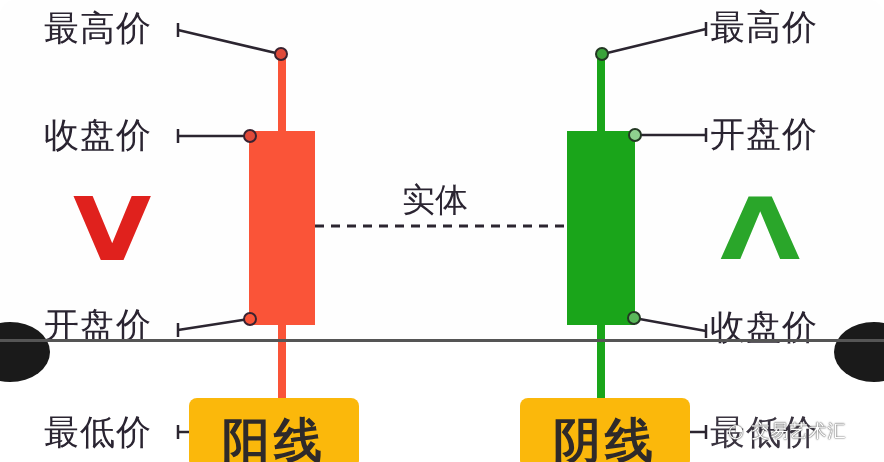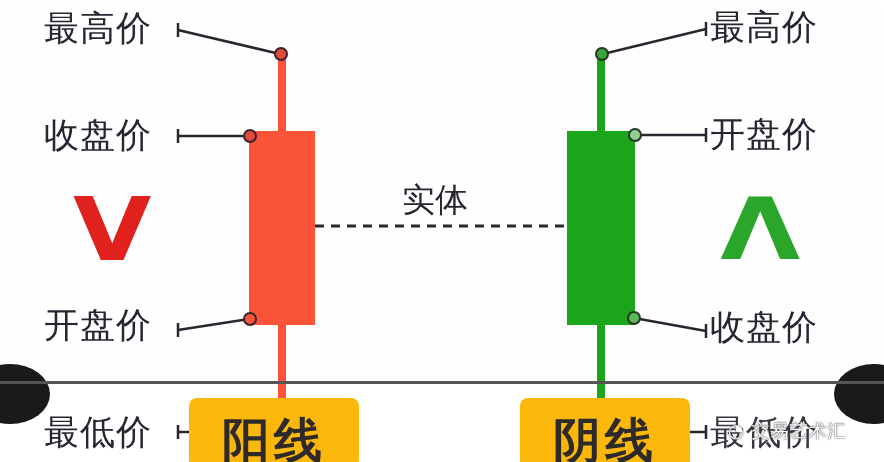--- a/index.html
+++ b/index.html
@@ -1,17 +1,17 @@
 <!DOCTYPE html>
 <html><head>
 <meta charset="utf-8">
 <style>
   html, body { margin: 0; padding: 0; }
   body { width: 884px; height: 462px; overflow: hidden; background: #ffffff; position: relative; font-family: "DejaVu Sans", sans-serif; }
-  .stage { position: absolute; left: 0; top: 0; width: 884px; height: 384px; background: #fefefe; border-radius: 15px; }
+  .stage { position: absolute; left: 0; top: 0; width: 884px; height: 342px; background: #fefefe; border-radius: 15px; }
   svg { position: absolute; left: 0; top: 0; }
   .lbl { position: absolute; font-size: 35px; color: #2a2431; letter-spacing: 1px; line-height: 1; white-space: nowrap; }
   .center-lbl { position: absolute; font-size: 33px; color: #2a2431; line-height: 1; font-weight: normal; }
   .tag { position: absolute; background: #fbb80b; border-radius: 8px; width: 170px; height: 70px; top: 398px; overflow: hidden; }
   .tag span { position: absolute; left: 0; right: 0; top: 18px; text-align: center; font-size: 48px; font-weight: bold; color: #2e2a2a; letter-spacing: 4px; line-height: 1; }
   .arrow { position: absolute; font-weight: bold; font-family: "DejaVu Sans", sans-serif; line-height: 1; }
   .watermark { position: absolute; left: 728px; top: 419px; font-size: 18px; color: #ffffff; text-shadow: 0 0 2px #555, 0 0 1px #333; letter-spacing: 1px; }
   .corner-bl { position: absolute; left: -30px; bottom: -40px; width: 80px; height: 60px; border-radius: 50%; background: #1a1a1a; }
   .corner-br { position: absolute; right: -30px; bottom: -40px; width: 80px; height: 60px; border-radius: 50%; background: #1a1a1a; }
   .bottom-edge { position: absolute; left: 0; right: 0; bottom: 0; height: 3px; background: #555; }

